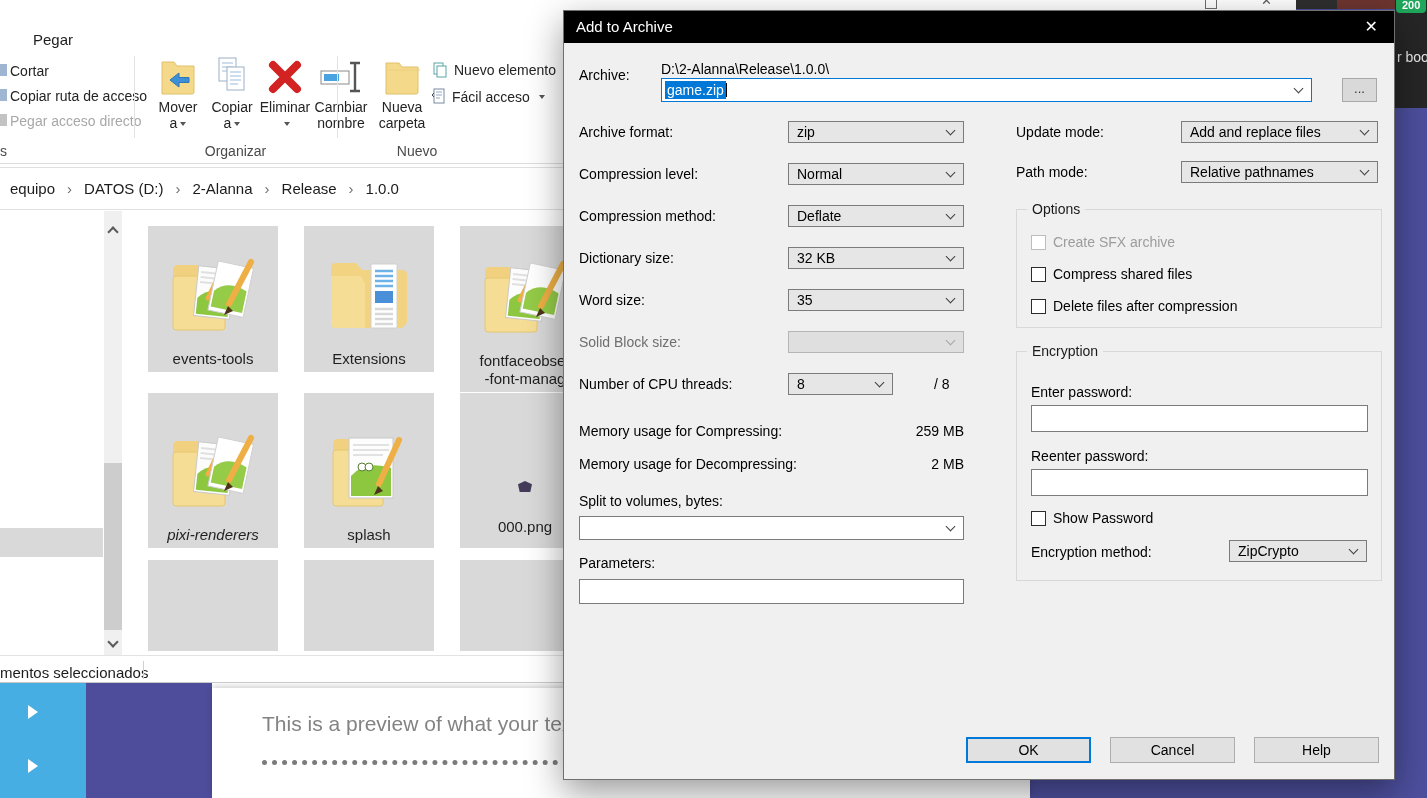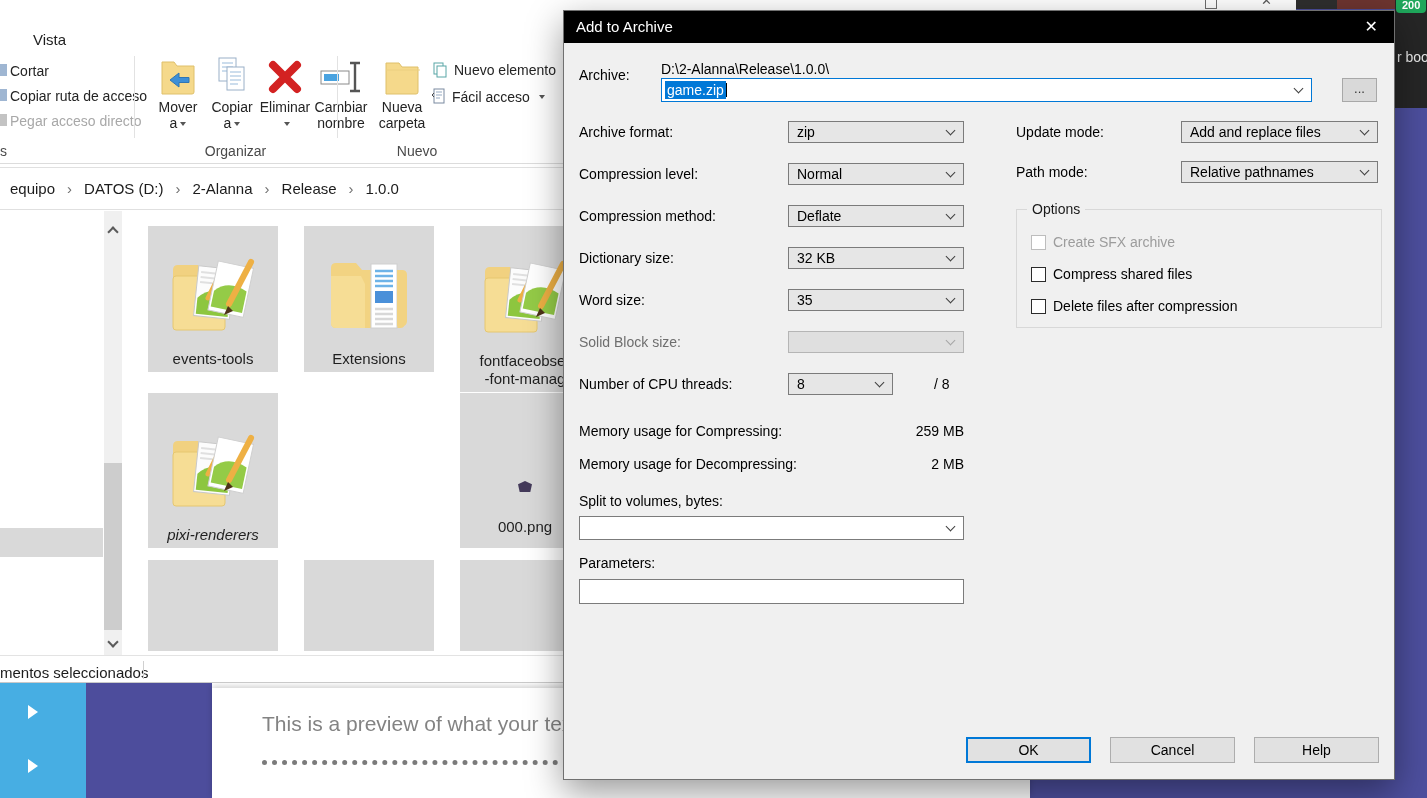--- a/index.html
+++ b/index.html
@@ -184,21 +184,21 @@
     <div class="abs preview-text">This is a preview of what your text</div>
     <div class="abs preview-dots"></div>
   </div>
 
   <div class="abs explorer">
     <div class="abs win-restore"></div>
     <div class="abs win-close-clip">
         <span>✕</span>
       </div>
 
-    <div class="abs tab-vista">Vista</div>
+    <div class="abs tab-vista">Pegar</div>
 
     <div class="sliver" style="top:64px; background:#9fb6d2;"></div>
     <div class="rib-item" style="left:10px; top:63px;">Cortar</div>
     <div class="sliver" style="top:89px; background:#9fb6d2;"></div>
     <div class="rib-item" style="left:10px; top:88px;">Copiar ruta de acceso</div>
     <div class="sliver" style="top:114px; background:#c3c3c3;"></div>
     <div class="rib-item disabled" style="left:10px; top:113px;">Pegar acceso directo</div>
     <div class="group-label" style="left:0; width:20px; text-align:left;">s</div>
 
     <div class="vdiv" style="left:134px;"></div>
@@ -311,20 +311,26 @@
         </svg>
       <div class="tlabel">fontfaceobser</div>
       <div class="tlabel">-font-manag</div>
     </div>
     <div class="tile" style="left:148px; top:393px; height:155px;font-style:italic;">
       <svg class="ticon" width="100" height="100">
           <use href="#icoFolderDocs"></use>
         </svg>
       <div class="tlabel">pixi-renderers</div>
     </div>
+    <div class="tile" style="left:304px; top:393px; height:155px;">
+      <svg class="ticon" width="100" height="100">
+          <use href="#icoFolderDoc"></use>
+        </svg>
+      <div class="tlabel">splash</div>
+    </div>
     <div class="tile" style="left:460px; top:393px; height:155px; padding-bottom:12px;">
       <div class="tinyimg"></div>
       <div class="tlabel">000.png</div>
     </div>
     <div class="tile" style="left:148px; top:560px; height:91px;"></div>
     <div class="tile" style="left:304px; top:560px; height:91px;"></div>
     <div class="tile" style="left:460px; top:560px; height:91px;"></div>
 
     <div class="abs statusbar">
       <div class="abs status-text">mentos seleccionados</div>
@@ -407,19 +413,34 @@
       <div class="cbrow" style="left:14px; top:56px;">
         <span class="cb"></span>
         <span>Compress shared files</span>
       </div>
       <div class="cbrow" style="left:14px; top:88px;">
         <span class="cb"></span>
         <span>Delete files after compression</span>
       </div>
     </div>
 
+    <div class="group" style="left:452px; top:340px; width:366px; height:230px;">
+      <span class="legend">Encryption</span>
+      <div class="dlabel" style="left:14px; top:32px;">Enter password:</div>
+      <input class="tinput" style="left: 14px; top: 53px; width: 337px; height: 27px;">
+      <div class="dlabel" style="left:14px; top:96px;">Reenter password:</div>
+      <input class="tinput" style="left: 14px; top: 117px; width: 337px; height: 27px;">
+      <div class="cbrow" style="left:14px; top:158px;">
+        <span class="cb"></span>
+        <span>Show Password</span>
+      </div>
+      <div class="dlabel" style="left:14px; top:192px;">Encryption method:</div>
+      <div class="combo" style="left:212px; top:188px; width:138px;">
+        <span>ZipCrypto</span><span class="chev"></span>
+      </div>
+    </div>
 
     <div class="btn default" style="left:402px; top:726px;">OK</div>
     <div class="btn" style="left:546px; top:726px;">Cancel</div>
     <div class="btn" style="left:690px; top:726px;">Help</div>
   </div>
 
 </div>
 
 </body></html>

